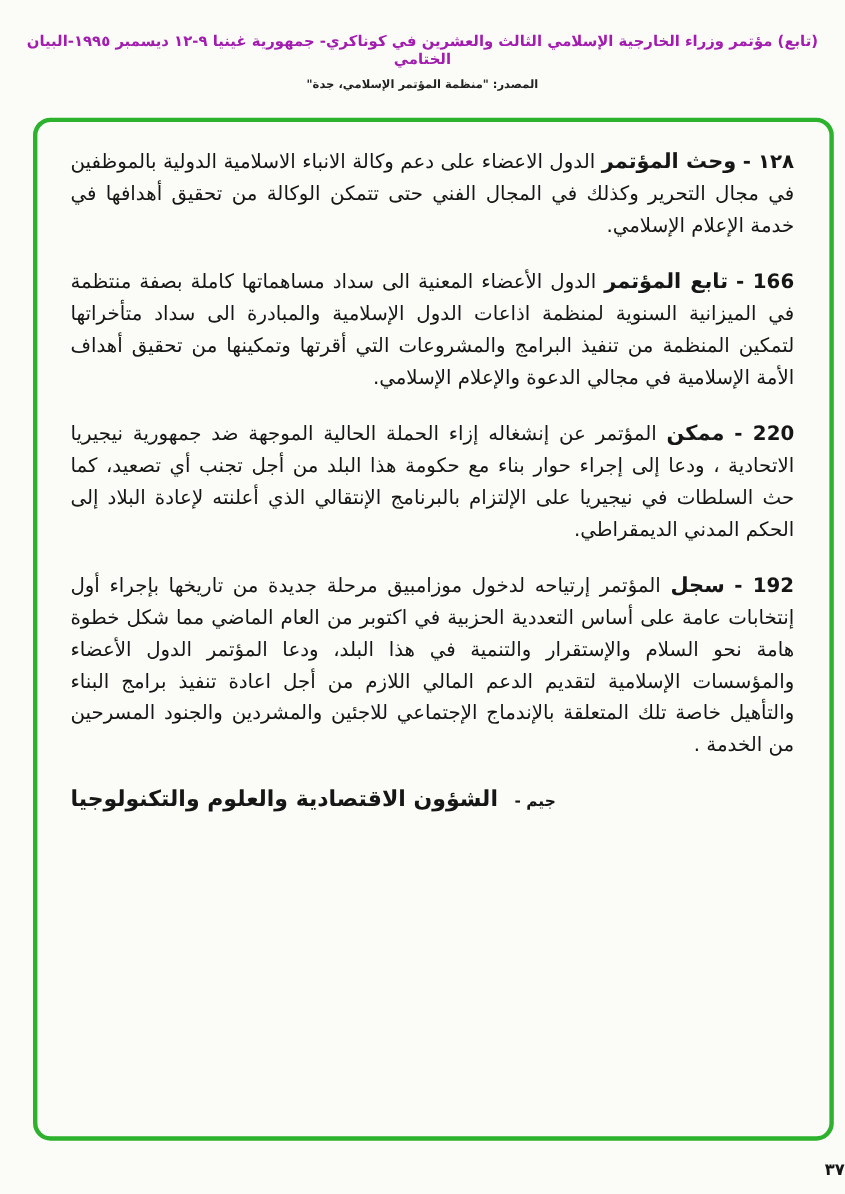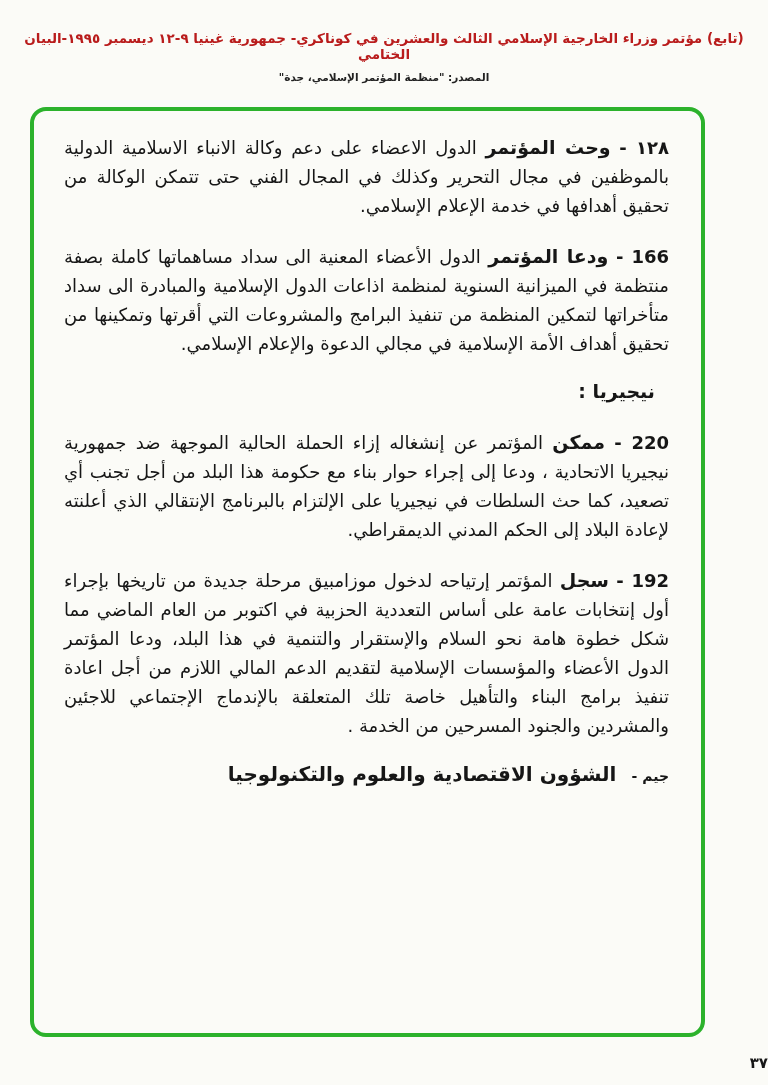--- a/index.html
+++ b/index.html
@@ -6,40 +6,40 @@
   body {
     width:768px; height:1085px;
     background:#fbfbf7;
     font-family:"DejaVu Sans", sans-serif;
     direction:rtl;
     position:relative;
     overflow:hidden;
     color:#161616;
   }
   .page-header { position:absolute; top:30px; left:0; right:0; text-align:center; }
-  .header-line1 { font-size:13.5px; font-weight:700; padding:0 6px; color:#b91c1c; }
+  .header-line1 { font-size:13.5px; font-weight:700; padding:0 6px; color:#a21caf; }
   .header-line2 { font-size:10.5px; font-weight:700; margin-top:9px; color:#222; }
 
   .frame {
     position:absolute; top:107px; left:30px;
-    width:675px; height:930px;
+    width:728px; height:930px;
     box-sizing:border-box;
     border:4px solid #2cb22c;
     border-radius:16px;
     padding:22px 32px 0 30px;
     overflow:hidden;
   }
 
   .para { margin:0 0 22px 0; font-size:18px; line-height:29px; text-align:justify; }
   .para-num  { font-weight:700; }
   .para-lead { font-weight:700; font-size:19px; }
 
   .subheading { font-size:19px; font-weight:700; margin:12px 14px 26px 0; }
 
-  .section-heading { text-align:right; margin:14px 0 26px 0; }
+  .section-heading { text-align:left; margin:14px 0 26px 0; }
   .section-prefix { font-size:14px; font-weight:700; margin-left:10px; }
   .section-title  { font-size:20px; font-weight:700; }
 
   .page-number {
     position:absolute; bottom:13px; left:0; right:0;
     text-align:right; font-size:15px; font-weight:700;
   }
 </style>
 </head>
 <body>
@@ -52,25 +52,24 @@
 <div class="frame">
 
   <p class="para">
     <span class="para-num">١٢٨ -</span>
     <span class="para-lead">وحث المؤتمر</span>
     <span class="para-text">الدول الاعضاء على دعم وكالة الانباء الاسلامية الدولية بالموظفين في مجال التحرير وكذلك في المجال الفني حتى تتمكن الوكالة من تحقيق أهدافها في خدمة الإعلام الإسلامي.</span>
   </p>
 
   <p class="para">
     <span class="para-num">166 -</span>
-    <span class="para-lead">ودعا المؤتمر</span>
+    <span class="para-lead">تابع المؤتمر</span>
     <span class="para-text">الدول الأعضاء المعنية الى سداد مساهماتها كاملة بصفة منتظمة في الميزانية السنوية لمنظمة اذاعات الدول الإسلامية والمبادرة الى سداد متأخراتها لتمكين المنظمة من تنفيذ البرامج والمشروعات التي أقرتها وتمكينها من تحقيق أهداف الأمة الإسلامية في مجالي الدعوة والإعلام الإسلامي.</span>
   </p>
 
-  <div class="subheading">نيجيريا :</div>
 
   <p class="para">
     <span class="para-num">220 -</span>
     <span class="para-lead">ممكن</span>
     <span class="para-text">المؤتمر عن إنشغاله إزاء الحملة الحالية الموجهة ضد جمهورية نيجيريا الاتحادية ، ودعا إلى إجراء حوار بناء مع حكومة هذا البلد من أجل تجنب أي تصعيد، كما حث السلطات في نيجيريا على الإلتزام بالبرنامج الإنتقالي الذي أعلنته لإعادة البلاد إلى الحكم المدني الديمقراطي.</span>
   </p>
 
 
   <p class="para">
     <span class="para-num">192 -</span>

